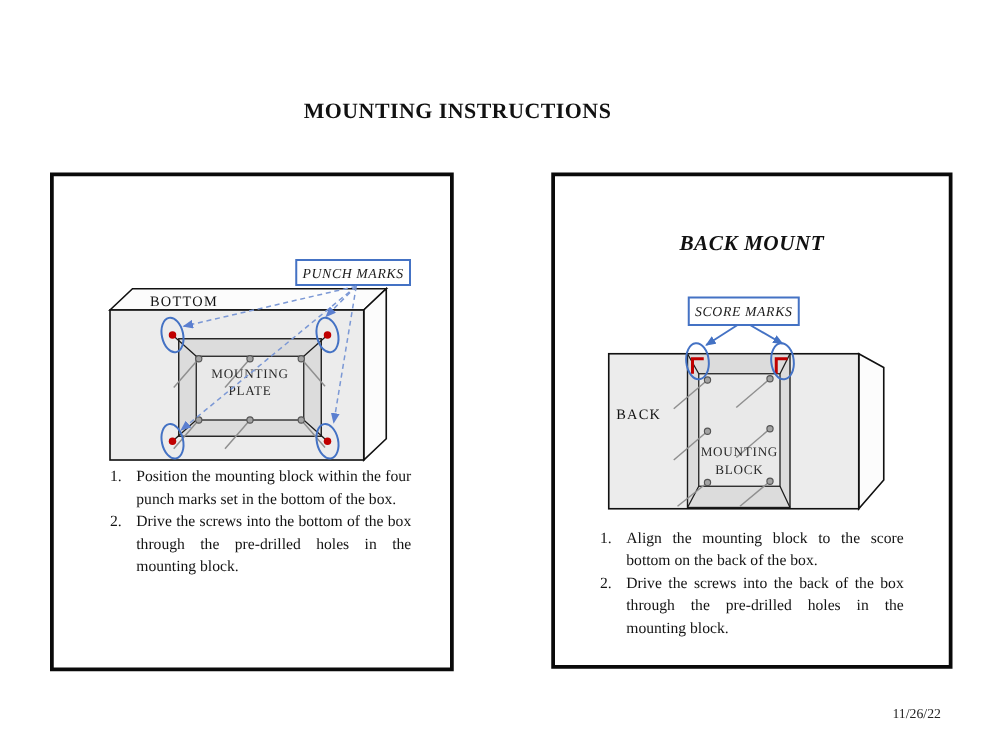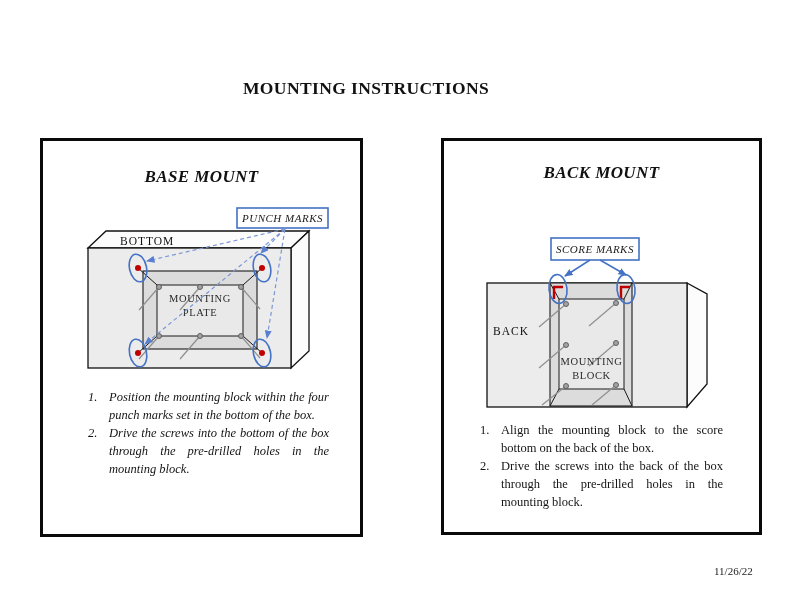--- a/index.html
+++ b/index.html
@@ -14,30 +14,30 @@
   .panel{
     position:absolute;border:3px solid #0a0a0a;background:#fff;box-sizing:border-box;
   }
   #panel-base{left:40px;top:138px;width:323px;height:399px;}
   #panel-back{left:441px;top:138px;width:321px;height:397px;}
   .panel-title{
     position:absolute;left:0;width:100%;text-align:center;
     font-size:17px;font-weight:bold;font-style:italic;letter-spacing:.4px;
   }
   #panel-base .panel-title{top:26px;}
-  #panel-back .panel-title{top:22px;text-align:center;}
+  #panel-back .panel-title{top:44px;text-align:center;}
   .diagram{position:absolute;left:0;}
   #base-diagram{top:57px;width:317px;height:190px;}
   #back-diagram{top:87px;width:315px;height:185px;}
 
   .steps{
     position:absolute;margin:0;padding:0;list-style:none;counter-reset:step;
     font-size:12.5px;line-height:18px;color:#141414;
   }
-  #panel-base .steps{top:247px;left:45px;width:241px;font-style:italic;}
+  #panel-base .steps{top:231px;left:45px;width:241px;}
   #panel-back .steps{top:280px;left:36px;width:243px;}
   .steps li{
     counter-increment:step;position:relative;padding-left:21px;
     text-align:justify;
   }
   .steps li::before{
     content:counter(step) ".";position:absolute;left:0;top:0;
   }
   .doc-date{
     position:absolute;left:714px;top:565px;font-size:11px;color:#222;
@@ -61,21 +61,20 @@
   .solid-arrow{stroke:var(--accent,#4472C4);stroke-width:1.5;fill:none;}
   .score-mark{stroke:var(--mark,#C00000);stroke-width:2.4;fill:none;}
   svg text{font-family:"Liberation Serif", serif;}
 </style>
 </head>
 <body>
 
 <div class="page-title">MOUNTING INSTRUCTIONS</div>
 
 <div class="panel" id="panel-base">
-  <div class="panel-title">BASE MOUNT</div>
 
   <svg class="diagram" id="base-diagram" viewBox="0 0 317 190">
     <defs>
       <marker id="ah-dash" markerWidth="9" markerHeight="7" refX="7.5" refY="3.5" orient="auto" markerUnits="userSpaceOnUse">
         <path d="M0,0 L8.5,3.5 L0,7 Z" fill="#5b7fd0"></path>
       </marker>
       <marker id="ah-solid" markerWidth="9" markerHeight="7" refX="7.5" refY="3.5" orient="auto" markerUnits="userSpaceOnUse">
         <path d="M0,0 L8.5,3.5 L0,7 Z" fill="#4472C4"></path>
       </marker>
     </defs>

